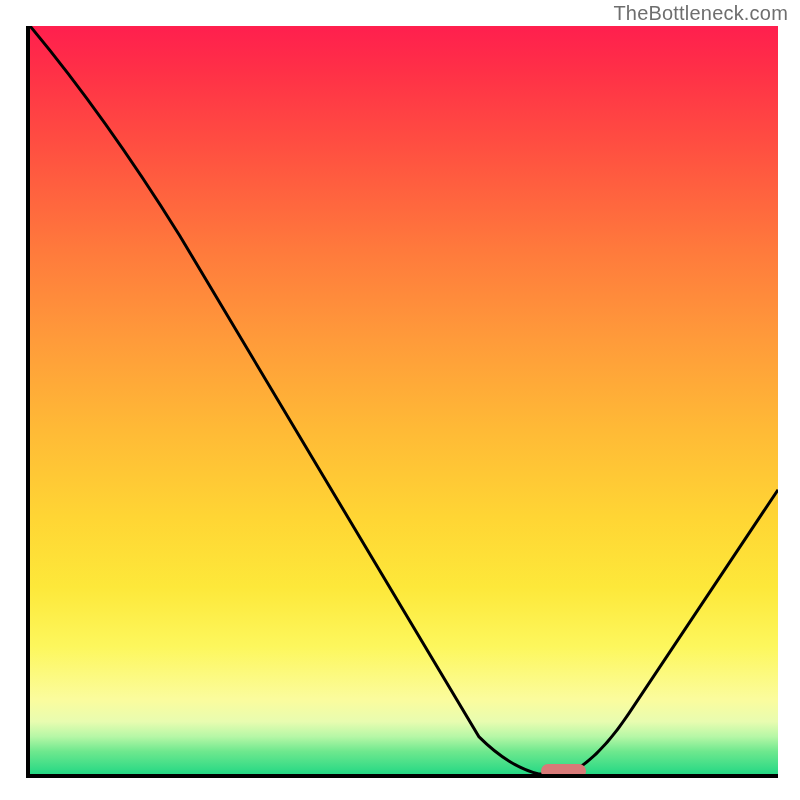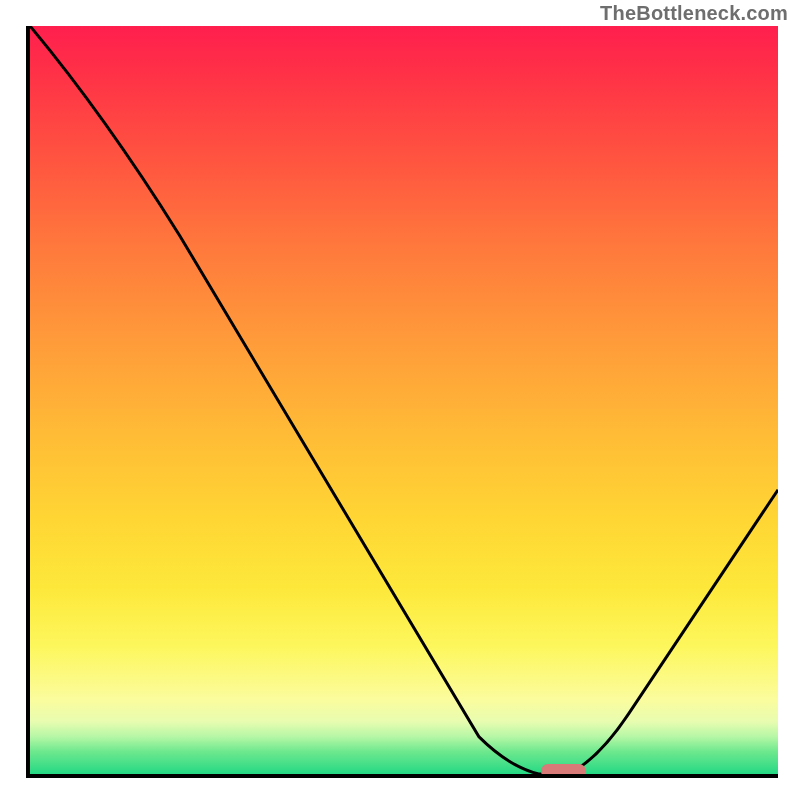--- a/index.html
+++ b/index.html
@@ -9,21 +9,21 @@
     background: #ffffff;
     position: relative;
     font-family: Arial, sans-serif;
   }
   .watermark {
     position: absolute;
     top: 2px;
     right: 12px;
     font-size: 20px;
     color: #6e6e6e;
-    font-weight: 700;
+    font-weight: 400;
     letter-spacing: 0.2px;
   }
   .plot-area {
     position: absolute;
     left: 26px;
     top: 26px;
     width: 752px;
     height: 752px;
     border-left: 4px solid #000;
     border-bottom: 4px solid #000;

